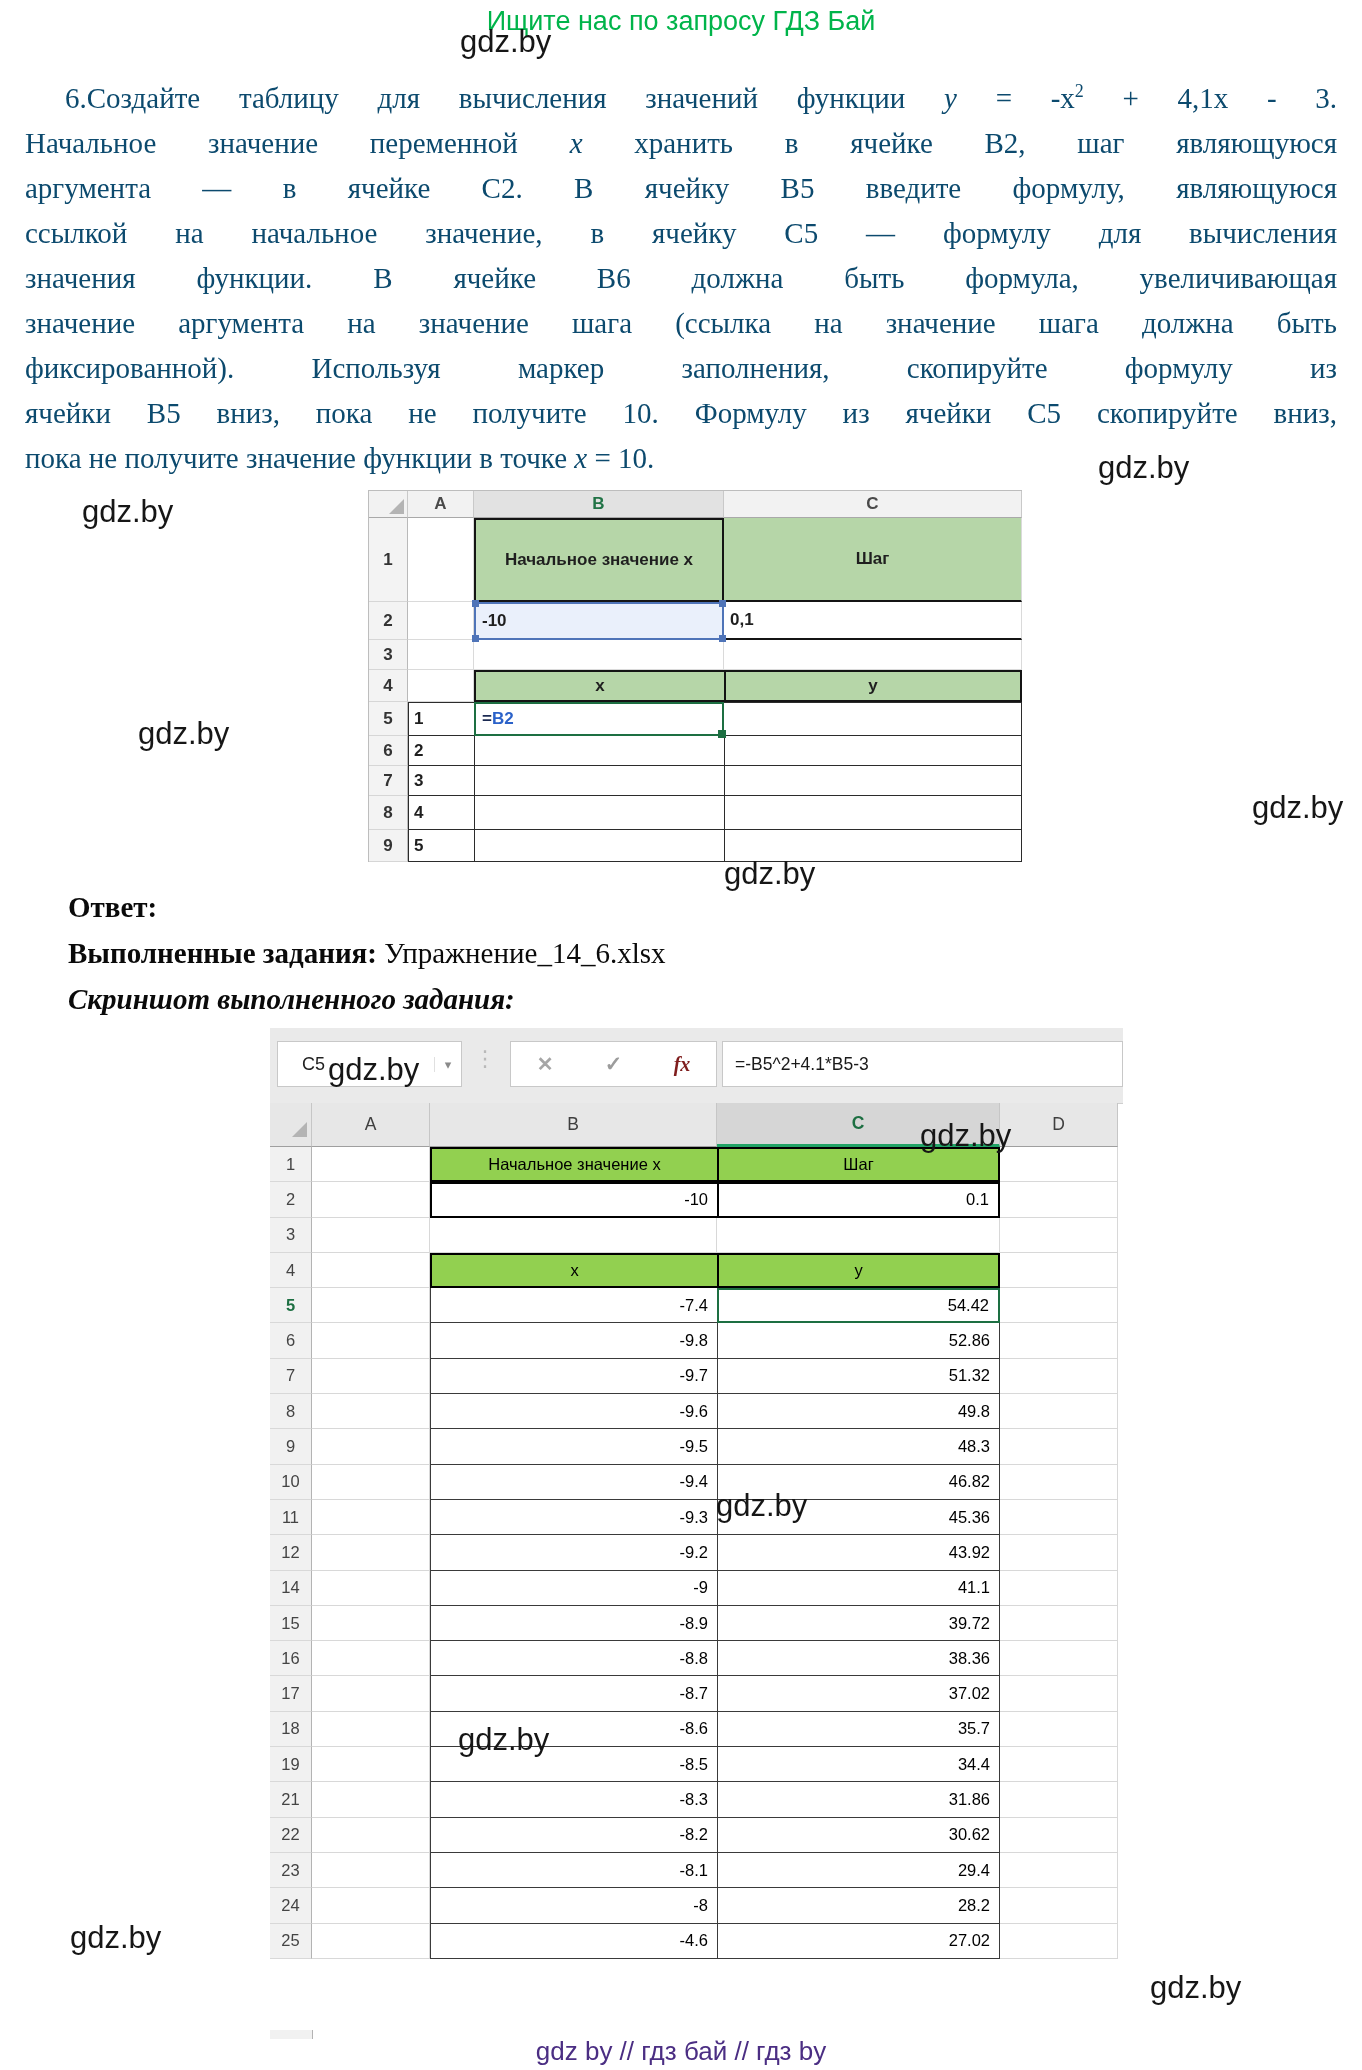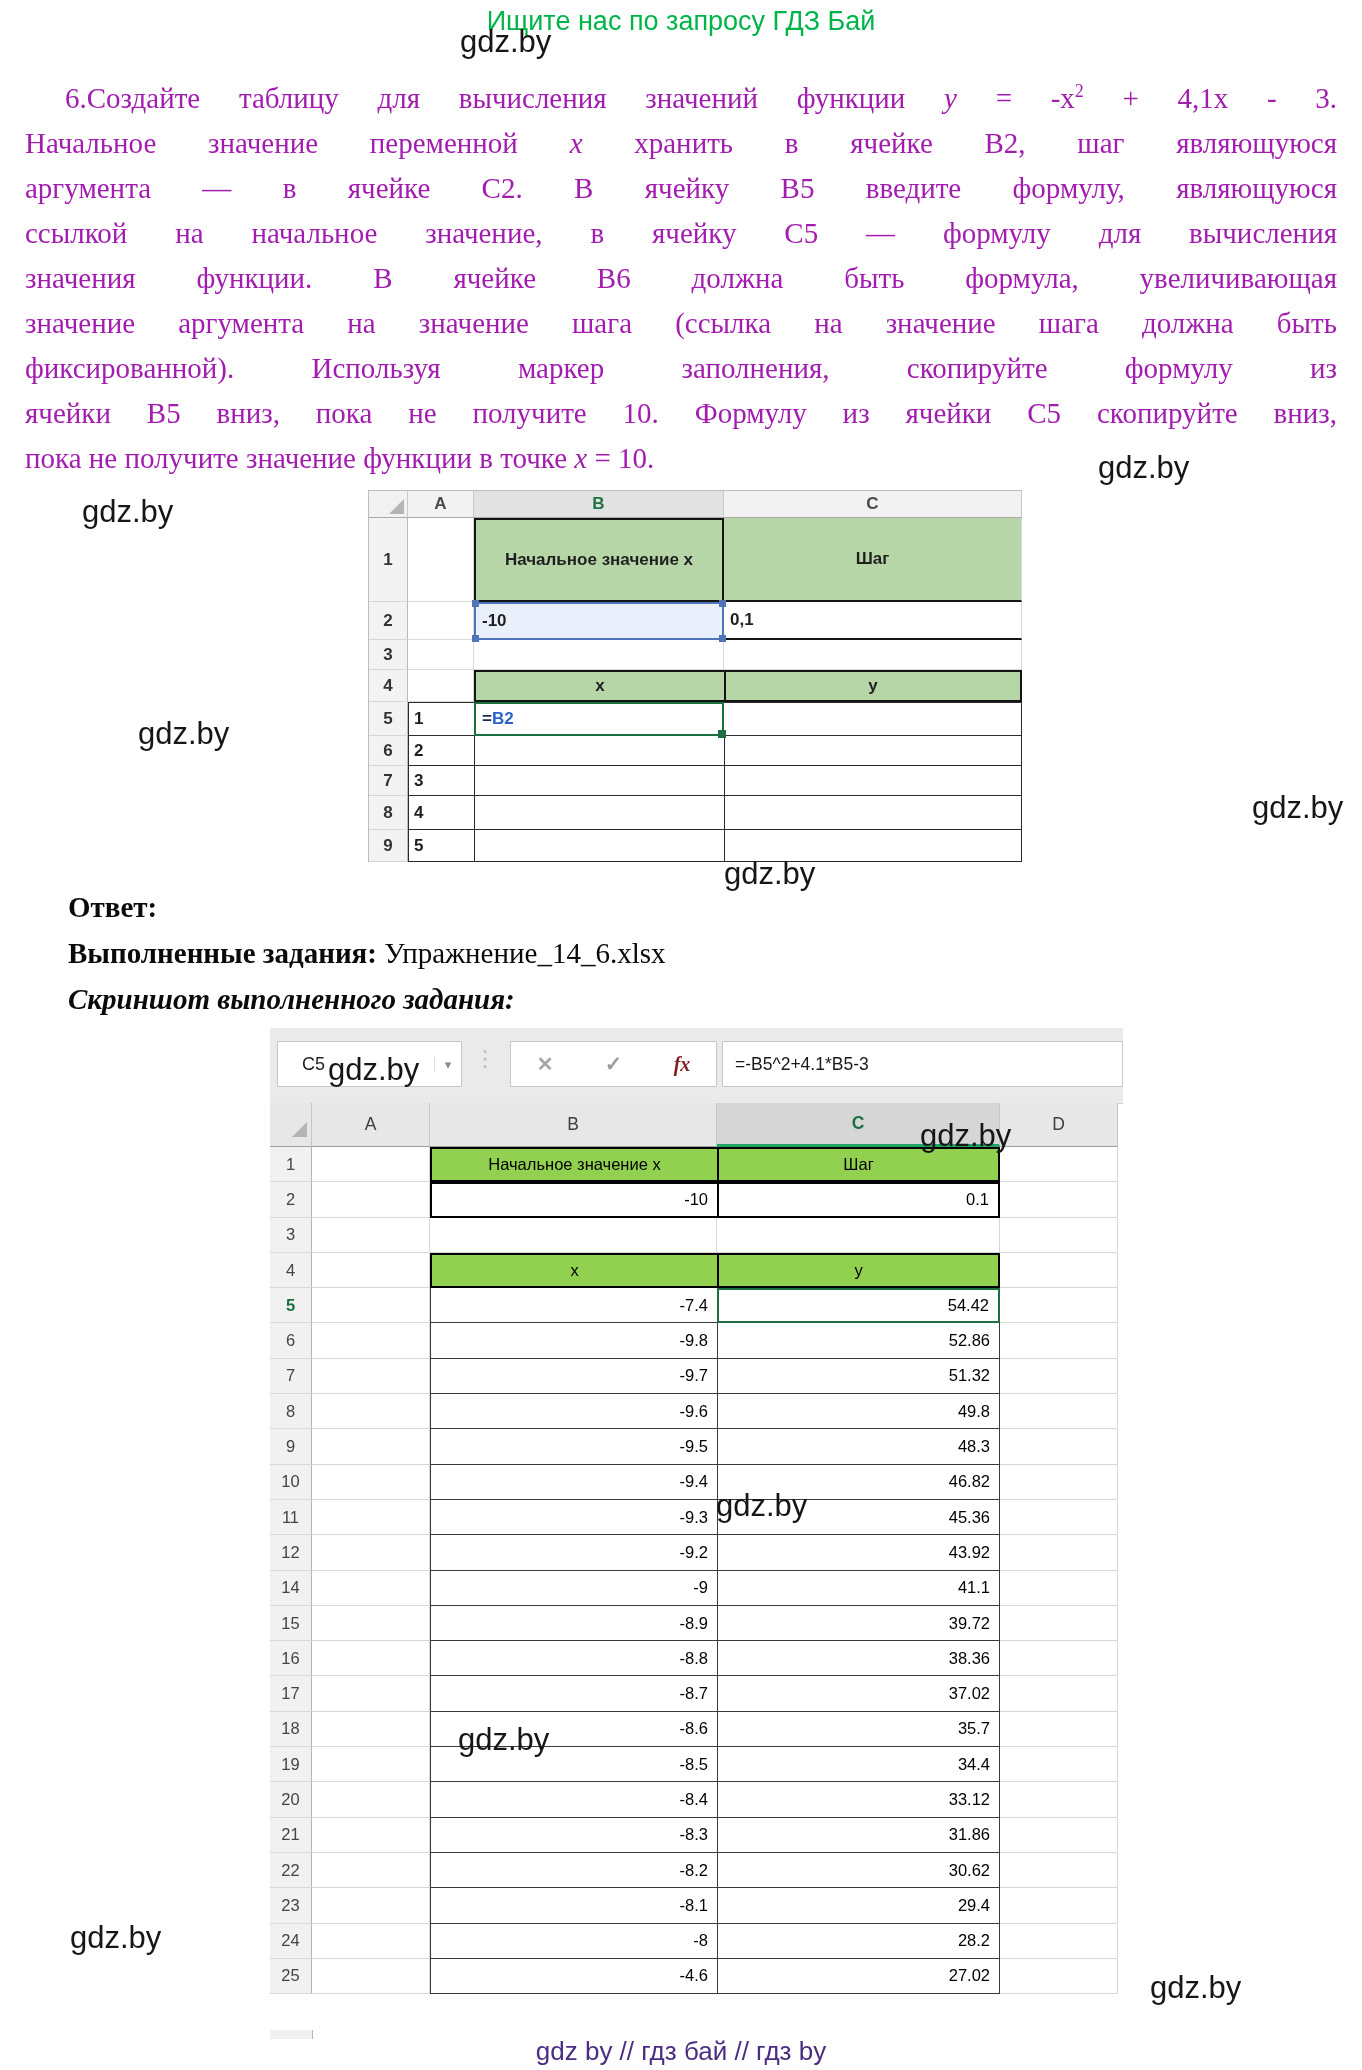--- a/index.html
+++ b/index.html
@@ -9,21 +9,21 @@
   
   .banner{position:absolute;top:6px;left:0;width:100%;text-align:center;
           font-family:"Liberation Sans",sans-serif;font-size:27px;font-weight:500;color:#00b44a;}
   .footer{position:absolute;top:2036px;left:0;width:100%;text-align:center;
           font-family:"Liberation Sans",sans-serif;font-size:26px;font-weight:500;color:#4b2e83;}
   .wm{position:absolute;font-family:"Liberation Sans",sans-serif;font-size:31px;
       font-weight:500;color:#161616;z-index:6;white-space:nowrap;}
 
   
   .task{position:absolute;left:25px;top:76px;width:1312px;
-        font-size:29px;line-height:45px;color:#a21caf;}
+        font-size:29px;line-height:45px;color:#0c4a6e;}
   .tline{text-align:justify;text-align-last:justify;white-space:normal;}
   .tline.nojust{text-align-last:left;}
   .indent{display:inline-block;width:40px;}
   .it{font-style:italic;}
   .sup{font-size:0.62em;vertical-align:super;line-height:0;}
 
   
   .answer{position:absolute;left:68px;top:884px;font-size:29px;line-height:46px;color:#0a0a0a;}
   .b{font-weight:700;}
   .bi{font-weight:700;font-style:italic;}
@@ -355,27 +355,20 @@
         <div class="s2c c-d"></div>
       </div>
       <div class="s2row">
         <div class="s2c c-num">19</div>
         <div class="s2c c-a"></div>
         <div class="s2c c-b numcell d2">-8.5</div>
         <div class="s2c c-c numcell d2 d2r">34.4</div>
         <div class="s2c c-d"></div>
       </div>
       <div class="s2row">
-        <div class="s2c c-num">20</div>
-        <div class="s2c c-a"></div>
-        <div class="s2c c-b numcell d2">-8.4</div>
-        <div class="s2c c-c numcell d2 d2r">33.12</div>
-        <div class="s2c c-d"></div>
-      </div>
-      <div class="s2row">
         <div class="s2c c-num">21</div>
         <div class="s2c c-a"></div>
         <div class="s2c c-b numcell d2">-8.3</div>
         <div class="s2c c-c numcell d2 d2r">31.86</div>
         <div class="s2c c-d"></div>
       </div>
       <div class="s2row">
         <div class="s2c c-num">22</div>
         <div class="s2c c-a"></div>
         <div class="s2c c-b numcell d2">-8.2</div>

